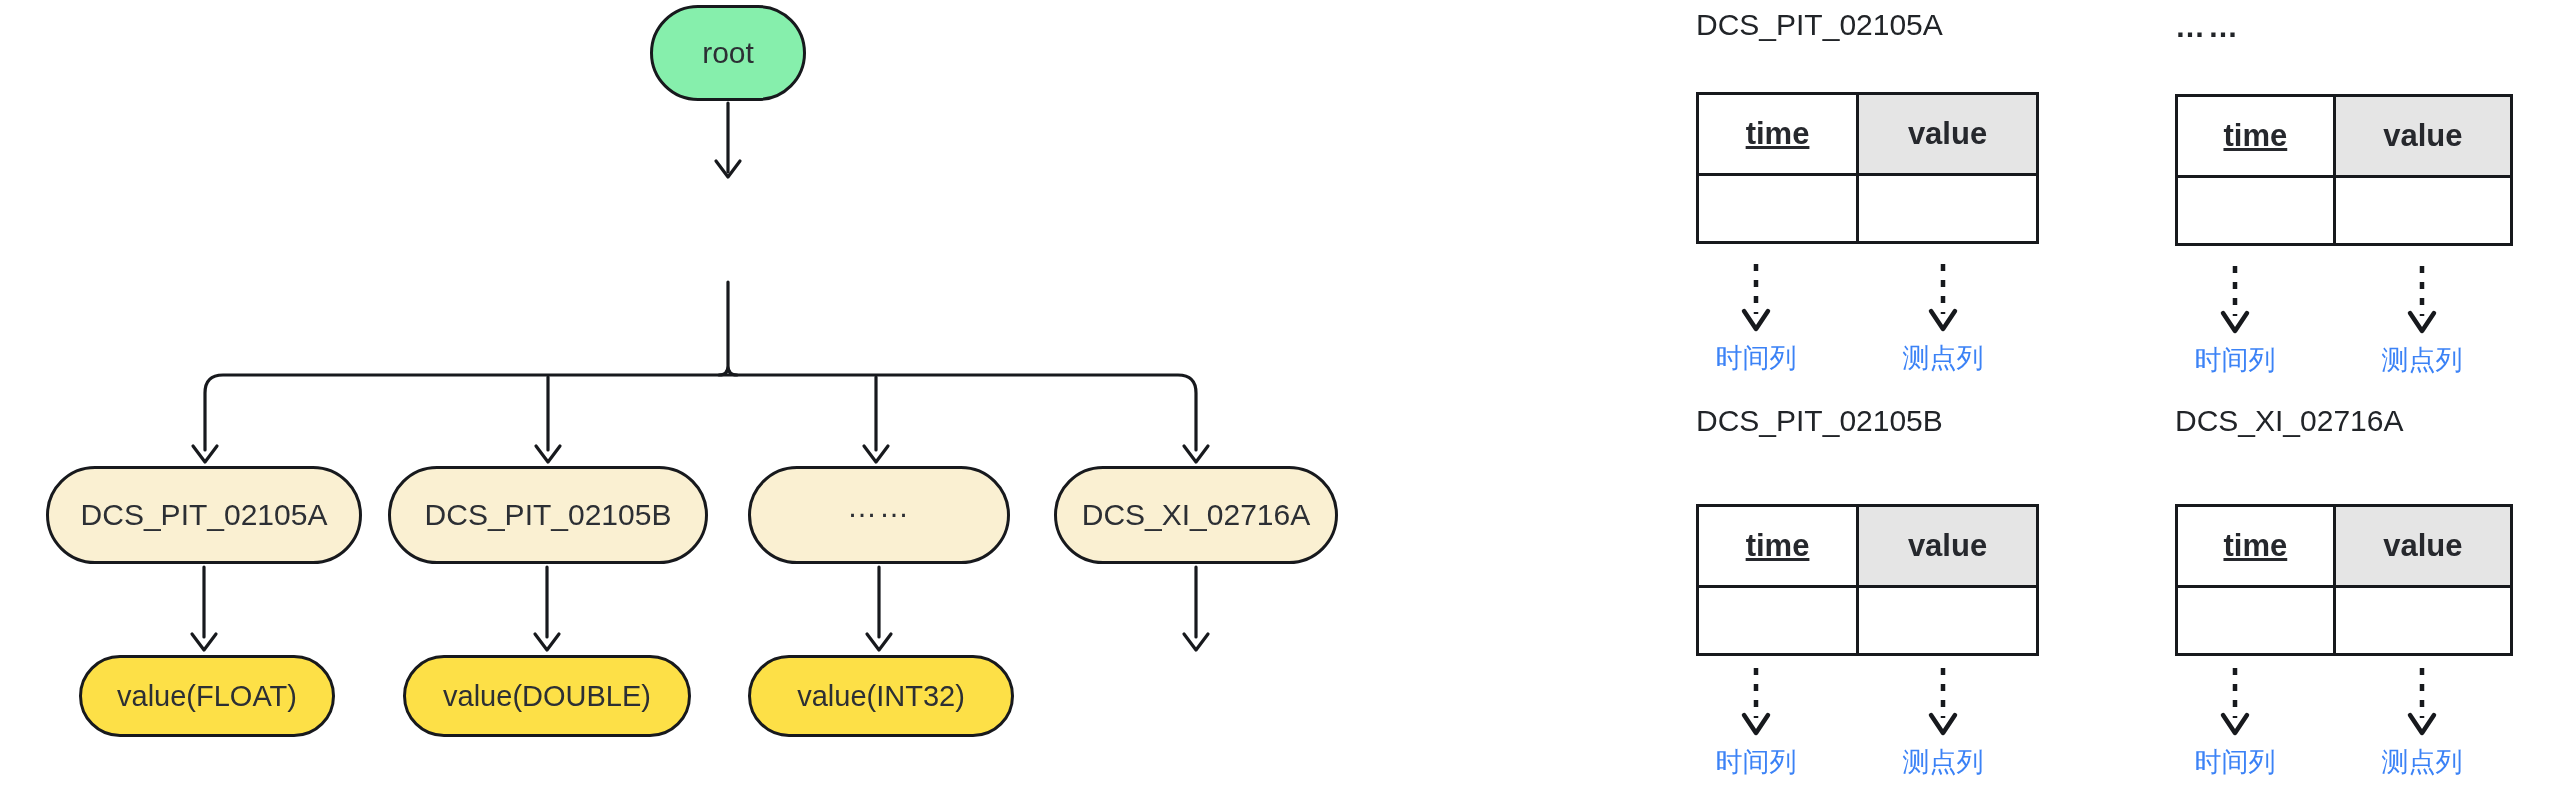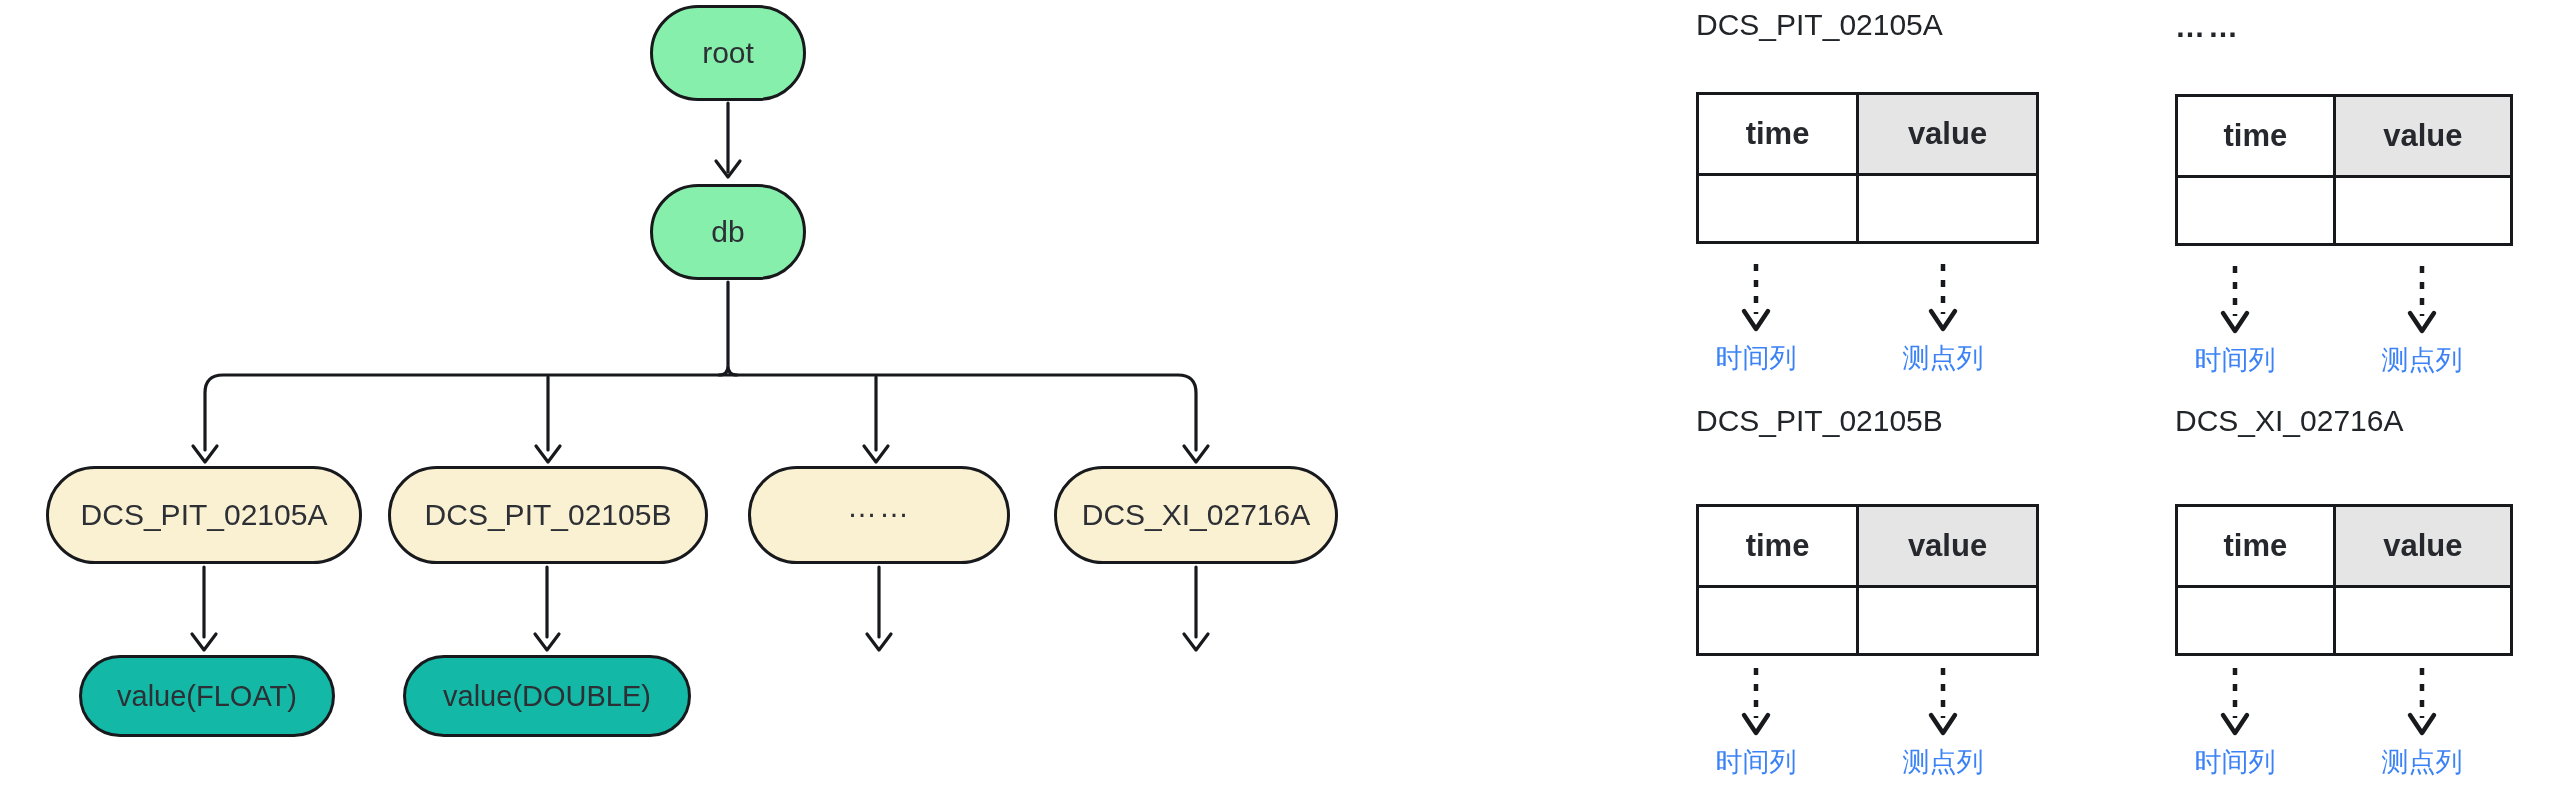--- a/index.html
+++ b/index.html
@@ -28,21 +28,21 @@
     align-items: center;
     justify-content: center;
     background: #86efac;
     border: 3px solid #17191d;
     border-radius: 50px;
     font-size: 30px;
     color: #2c2f34;
     white-space: nowrap;
   }
   .pill.device { background: #faf0d2; }
-  .pill.measure { background: #14b8a6; border-radius: 42px; font-size: 29px; }
+  .pill.measure { background: #fde047; border-radius: 42px; font-size: 29px; }
   .pill .dots { transform: translateY(-8px); letter-spacing: 2px; }
   
   .group { position: absolute; width: 350px; height: 390px; }
   .group-title {
     position: absolute;
     top: 0; left: 0;
     font-size: 30px;
     color: #212428;
     white-space: nowrap;
   }
@@ -61,21 +61,21 @@
   .narrow .mini-table { width: 338px; }
   .row2 .mini-table { top: 100px; }
   .cell {
     display: flex;
     align-items: center;
     justify-content: center;
     font-size: 31px;
     font-weight: bold;
     color: #26282d;
   }
-  .cell.time-h { border-right: 3px solid #17191d; border-bottom: 3px solid #17191d; }
+  .cell.time-h { border-right: 3px solid #17191d; border-bottom: 3px solid #17191d; text-decoration: underline; }
   .cell.value-h { background: #e5e5e5; border-bottom: 3px solid #17191d; }
   .cell.time-d { border-right: 3px solid #17191d; }
   .dashed-arrow {
     position: absolute;
     width: 36px;
     height: 78px;
     top: 252px;
   }
   .dashed-arrow.at-time { left: 42px; }
   .dashed-arrow.at-value { left: 229px; }
@@ -119,31 +119,31 @@
       <path d="M547 567 L547 637"></path>
       <path d="M535 634 L547 650 L559 634"></path>
       <path d="M879 567 L879 637"></path>
       <path d="M867 634 L879 650 L891 634"></path>
       <path d="M1196 567 L1196 637"></path>
       <path d="M1184 634 L1196 650 L1208 634"></path>
     </g>
   </svg>
 
   <div class="pill" style="left:650px; top:5px; width:156px; height:96px;">root</div>
-  <div class="pill" style="left:650px; top:184px; width:156px; height:96px;">db</div>
 
   <div class="pill device" style="left:46px; top:466px; width:316px; height:98px;">DCS_PIT_02105A</div>
   <div class="pill device" style="left:388px; top:466px; width:320px; height:98px;">DCS_PIT_02105B</div>
   <div class="pill device" style="left:748px; top:466px; width:262px; height:98px;">
     <span class="dots">……</span>
   </div>
   <div class="pill device" style="left:1054px; top:466px; width:284px; height:98px;">DCS_XI_02716A</div>
 
   <div class="pill measure" style="left:79px; top:655px; width:256px; height:82px;">value(FLOAT)</div>
   <div class="pill measure" style="left:403px; top:655px; width:288px; height:82px;">value(DOUBLE)</div>
+  <div class="pill measure" style="left:748px; top:655px; width:266px; height:82px;">value(INT32)</div>
 
   <section class="group" style="left:1696px; top:8px;">
     <div class="group-title">DCS_PIT_02105A</div>
     <div class="mini-table">
       <div class="cell time-h">time</div>
       <div class="cell value-h">value</div>
       <div class="cell time-d"></div>
       <div class="cell"></div>
     </div>
     <svg class="dashed-arrow at-time" viewBox="0 0 36 78">

